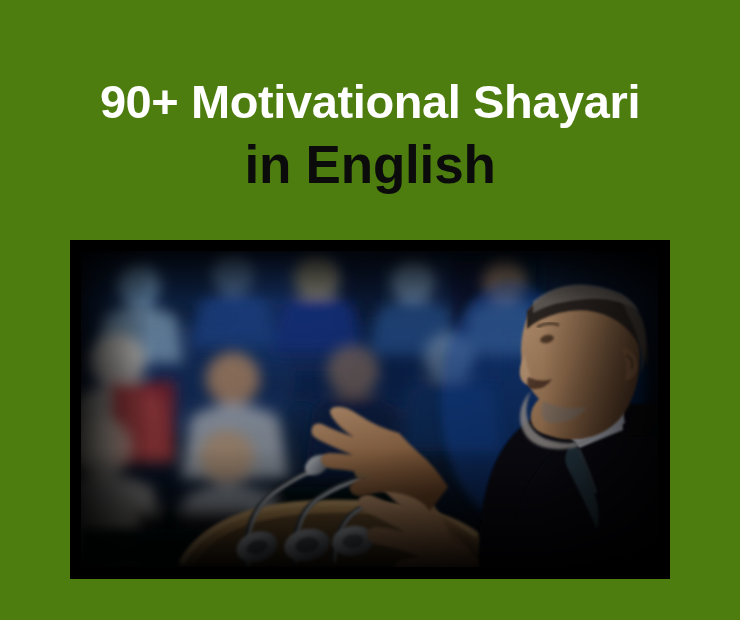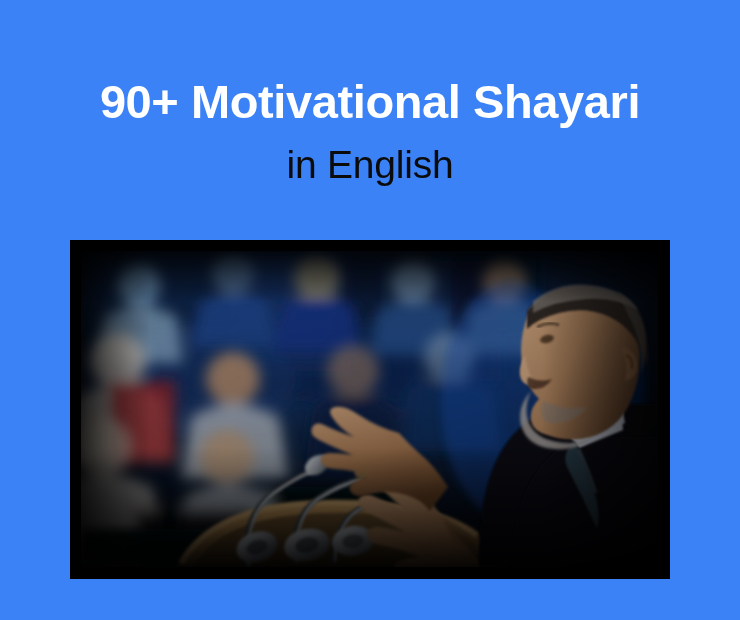--- a/index.html
+++ b/index.html
@@ -33,22 +33,22 @@
     font-size: 47px;
     font-weight: bold;
     letter-spacing: -0.4px;
     line-height: 60px;
     white-space: nowrap;
   }
   #title-line-2 {
     display: block;
     color: #0b0b0c;
     font-family: "Liberation Sans", sans-serif;
-    font-size: 39px;
-    font-weight: normal;
+    font-size: 53px;
+    font-weight: bold;
     letter-spacing: -0.2px;
     line-height: 54px;
     margin-top: 6px;
     white-space: nowrap;
   }
   #photo-frame {
     position: absolute;
     left: 70px;
     top: 240px;
     width: 600px;
@@ -66,21 +66,21 @@
   }
   #photo-canvas svg {
     display: block;
     width: 100%;
     height: 100%;
   }
 </style>
 </head>
 <body>
 
-<div id="poster" style="background: #3b82f6;">
+<div id="poster" style="background: #4d7c0f;">
 
   <div id="title-block">
     <span id="title-line-1" style="color: rgb(255, 255, 255);">90+ Motivational Shayari</span>
     <span id="title-line-2" style="color: rgb(11, 11, 12);">in English</span>
   </div>
 
   <div id="photo-frame" style="background: rgb(0, 0, 0);">
     <div id="photo-canvas">
       <svg viewBox="0 0 577 316" preserveAspectRatio="none">
         <defs>

